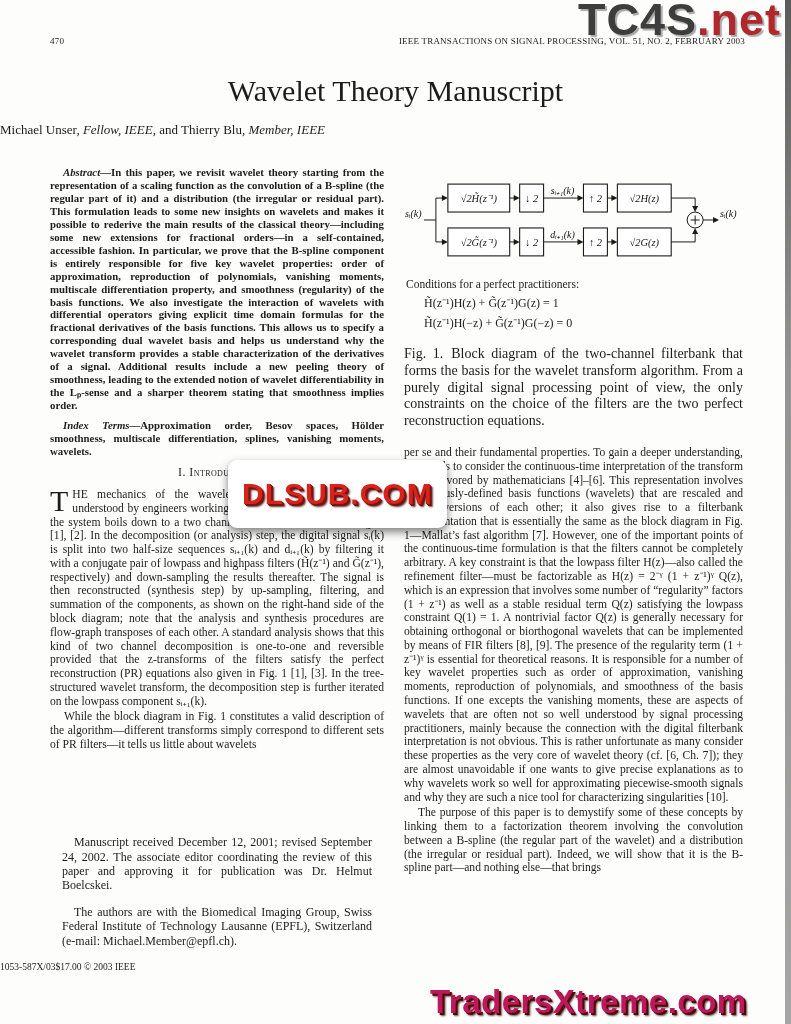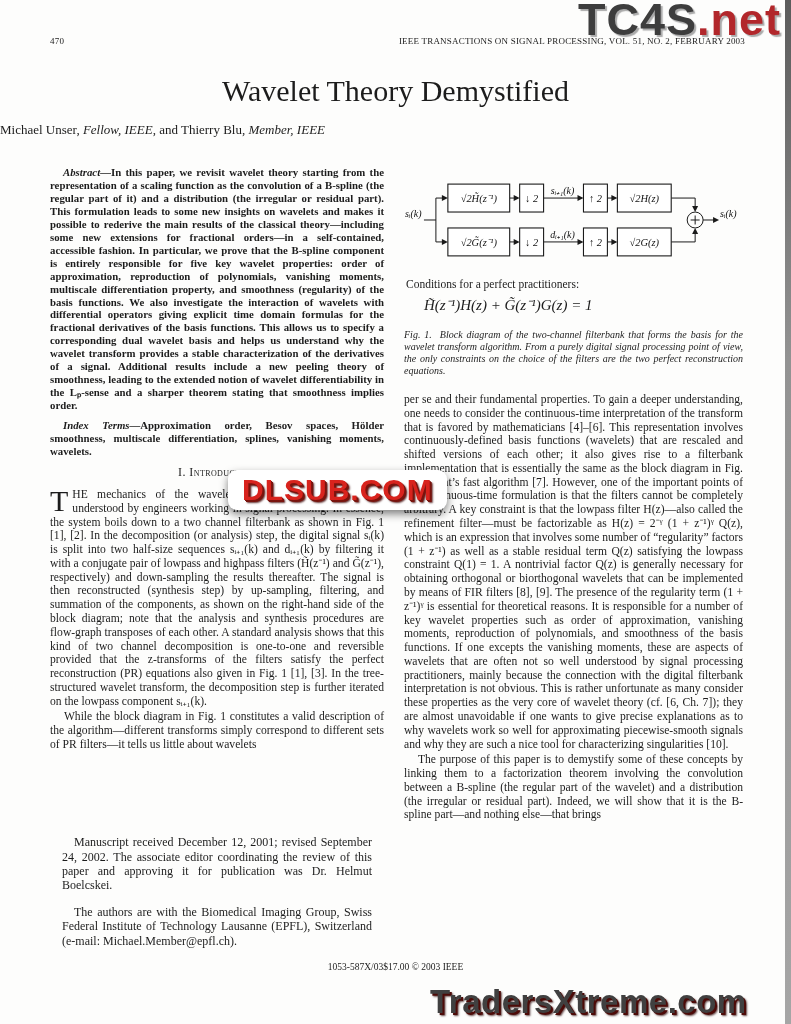--- a/index.html
+++ b/index.html
@@ -63,70 +63,70 @@
   }
   
   figure { margin: 0; }
   .diagram { display: block; margin: 2px 0 0 0; }
   .diagram text {
     font-family: "Liberation Serif", serif; font-style: italic;
     font-size: 10.5px; fill: #111;
   }
   .diagram .small { font-size: 10px; }
   .cond-title { margin: 10px 0 4px 2px; font-size: 11.5px; }
-  .eq { margin: 3px 0 3px 20px; font-size: 15px; font-style: italic; }
+  .eq { margin: 3px 0 3px 20px; font-size: 12px; }
   .caption {
-    margin-top: 15px; font-size: 10px; line-height: 1.2; text-align: justify; font-style: italic;
+    margin-top: 15px; font-size: 14px; line-height: 1.2; text-align: justify;
   }
   .cap-label { margin-right: 8px; }
   .cont { margin-top: 16px; }
   .p-space { margin-top: 2px; }
   
   .footer {
     position: absolute; top: 962px; left: 0; width: 100%;
-    text-align: center; font-size: 9.5px;
+    font-size: 9.5px;
   }
   
   .wm-top {
     position: absolute; top: -6px; right: 10px; z-index: 10;
     font-family: "Liberation Sans", sans-serif; font-weight: bold;
     font-size: 45px; letter-spacing: 1px; color: #3d3d3d;
     text-shadow: 2px 2px 1px #aaaaaa;
   }
   .wm-top .net { color: #b2272b; }
   .wm-mid {
-    position: absolute; top: 470px; left: 228px; z-index: 10;
-    background: #ffffff; border-radius: 9px; padding: 3px 14px;
+    position: absolute; top: 460px; left: 228px; z-index: 10;
+    background: #ffffff; border-radius: 9px; padding: 17px 14px;
     font-family: "Liberation Sans", sans-serif; font-weight: bold;
     font-size: 30px; color: #d8231d; letter-spacing: 1px;
     text-shadow: 1px 1px 0 #7a140e, 2px 2px 0 #7a140e, 3px 3px 2px rgba(60,0,0,.8);
     box-shadow: 0 4px 9px rgba(0,0,0,.5);
   }
   .wm-bottom {
     position: absolute; top: 983px; left: 430px; z-index: 10;
     font-family: "Liberation Sans", sans-serif; font-weight: bold;
-    font-size: 33px; color: #404040; letter-spacing: .5px;
+    font-size: 33px; color: #be185d; letter-spacing: .5px;
     text-shadow: 2px 2px 0 #4d0b08, 3px 3px 2px rgba(40,0,0,.7);
   }
 </style>
 </head>
 <body>
 
 <div class="page">
 
   <div class="scan-edge"></div>
 
   <div class="wm-top"><span>TC4S</span><span class="net">.net</span></div>
 
   <div class="header">
     <span>470</span>
     <span>IEEE TRANSACTIONS ON SIGNAL PROCESSING, VOL. 51, NO. 2, FEBRUARY 2003</span>
   </div>
 
-  <h1 class="title">Wavelet Theory Demystified</h1>
+  <h1 class="title">Wavelet Theory Manuscript</h1>
 
   <div class="authors"><span>Michael Unser</span><span>, </span><span class="it">Fellow, IEEE</span><span>, and </span><span>Thierry Blu</span><span>, </span><span class="it">Member, IEEE</span></div>
 
   <div class="columns">
 
     <div class="col col-left">
       <p class="abstract"><span class="lead">Abstract—</span><span>In this paper, we revisit wavelet theory starting from the representation of a scaling function as the convolution of a B-spline (the regular part of it) and a distribution (the irregular or residual part). This formulation leads to some new insights on wavelets and makes it possible to rederive the main results of the classical theory—including some new extensions for fractional orders—in a self-contained, accessible fashion. In particular, we prove that the B-spline component is entirely responsible for five key wavelet properties: order of approximation, reproduction of polynomials, vanishing moments, multiscale differentiation property, and smoothness (regularity) of the basis functions. We also investigate the interaction of wavelets with differential operators giving explicit time domain formulas for the fractional derivatives of the basis functions. This allows us to specify a corresponding dual wavelet basis and helps us understand why the wavelet transform provides a stable characterization of the derivatives of a signal. Additional results include a new peeling theory of smoothness, leading to the extended notion of wavelet differentiability in the Lₚ-sense and a sharper theorem stating that smoothness implies order.</span></p>
       <p class="abstract"><span class="lead">Index Terms—</span><span>Approximation order, Besov spaces, Hölder smoothness, multiscale differentiation, splines, vanishing moments, wavelets.</span></p>
       <h2 class="sec-heading">I. Introduction</h2>
       <p class="body"><span class="dropcap">T</span><span>HE mechanics of the wavelet transform are usually well understood by engineers working in signal processing. In essence, the system boils down to a two channel filterbank as shown in Fig. 1 [1], [2]. In the decomposition (or analysis) step, the digital signal sᵢ(k) is split into two half-size sequences sᵢ₊₁(k) and dᵢ₊₁(k) by filtering it with a conjugate pair of lowpass and highpass filters (H̃(z⁻¹) and G̃(z⁻¹), respectively) and down-sampling the results thereafter. The signal is then reconstructed (synthesis step) by up-sampling, filtering, and summation of the components, as shown on the right-hand side of the block diagram; note that the analysis and synthesis procedures are flow-graph transposes of each other. A standard analysis shows that this kind of two channel decomposition is one-to-one and reversible provided that the z-transforms of the filters satisfy the perfect reconstruction (PR) equations also given in Fig. 1 [1], [3]. In the tree-structured wavelet transform, the decomposition step is further iterated on the lowpass component sᵢ₊₁(k).</span></p>
@@ -194,20 +194,21 @@
             <text x="241" y="78" text-anchor="middle">√2G(z)</text>
             <text x="159" y="26" text-anchor="middle" class="small">sᵢ₊₁(k)</text>
             <text x="159" y="70" text-anchor="middle" class="small">dᵢ₊₁(k)</text>
             <text x="1" y="49" class="small">sᵢ(k)</text>
             <text x="317" y="49" class="small">sᵢ(k)</text>
           </g>
         </svg>
         <div>
           <p class="cond-title">Conditions for a perfect practitioners:</p>
           <p class="eq">H̃(z⁻¹)H(z) + G̃(z⁻¹)G(z) = 1</p>
+          <p class="eq">H̃(z⁻¹)H(−z) + G̃(z⁻¹)G(−z) = 0</p>
         </div>
         <figcaption class="caption"><span class="cap-label">Fig. 1.</span><span>Block diagram of the two-channel filterbank that forms the basis for the wavelet transform algorithm. From a purely digital signal processing point of view, the only constraints on the choice of the filters are the two perfect reconstruction equations.</span></figcaption>
       </figure>
       <p class="body cont">per se and their fundamental properties. To gain a deeper understanding, one needs to consider the continuous-time interpretation of the transform that is favored by mathematicians [4]–[6]. This representation involves continuously-defined basis functions (wavelets) that are rescaled and shifted versions of each other; it also gives rise to a filterbank implementation that is essentially the same as the block diagram in Fig. 1—Mallat’s fast algorithm [7]. However, one of the important points of the continuous-time formulation is that the filters cannot be completely arbitrary. A key constraint is that the lowpass filter H(z)—also called the refinement filter—must be factorizable as H(z) = 2⁻ᵞ (1 + z⁻¹)ᵞ Q(z), which is an expression that involves some number of “regularity” factors (1 + z⁻¹) as well as a stable residual term Q(z) satisfying the lowpass constraint Q(1) = 1. A nontrivial factor Q(z) is generally necessary for obtaining orthogonal or biorthogonal wavelets that can be implemented by means of FIR filters [8], [9]. The presence of the regularity term (1 + z⁻¹)ᵞ is essential for theoretical reasons. It is responsible for a number of key wavelet properties such as order of approximation, vanishing moments, reproduction of polynomials, and smoothness of the basis functions. If one excepts the vanishing moments, these are aspects of wavelets that are often not so well understood by signal processing practitioners, mainly because the connection with the digital filterbank interpretation is not obvious. This is rather unfortunate as many consider these properties as the very core of wavelet theory (cf. [6, Ch. 7]); they are almost unavoidable if one wants to give precise explanations as to why wavelets work so well for approximating piecewise-smooth signals and why they are such a nice tool for characterizing singularities [10].</p>
       <p class="body indent p-space">The purpose of this paper is to demystify some of these concepts by linking them to a factorization theorem involving the convolution between a B-spline (the regular part of the wavelet) and a distribution (the irregular or residual part). Indeed, we will show that it is the B-spline part—and nothing else—that brings</p>
     </div>
 
   </div>
 
   <div class="footer">1053-587X/03$17.00 © 2003 IEEE</div>

